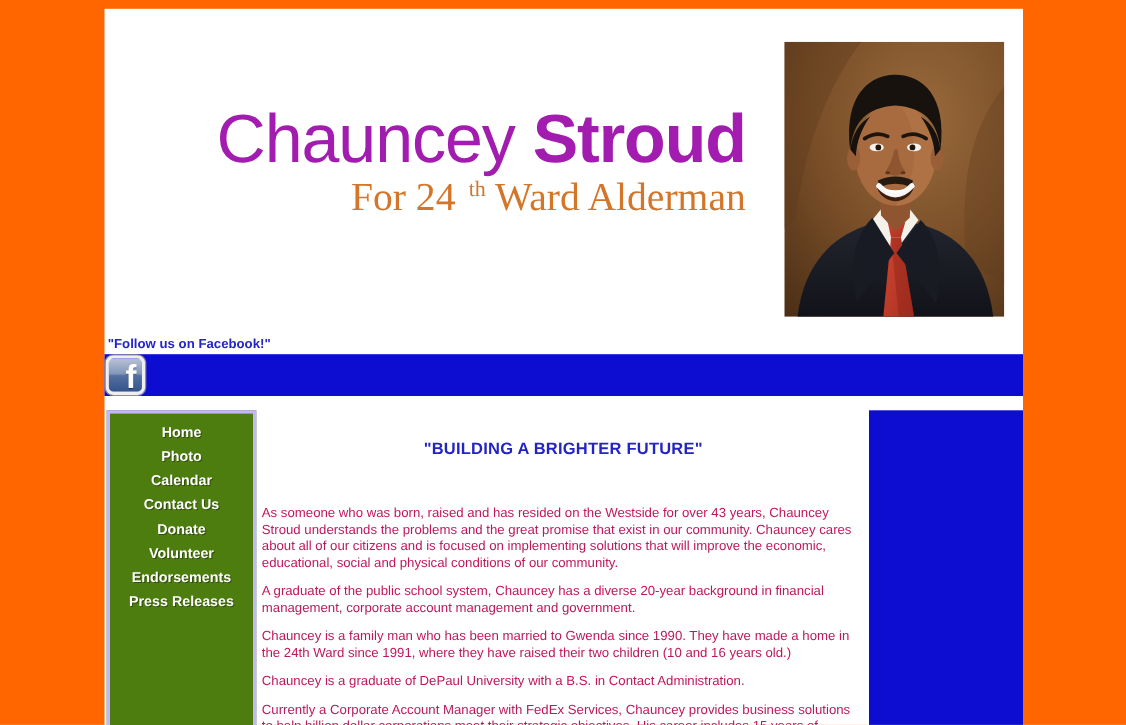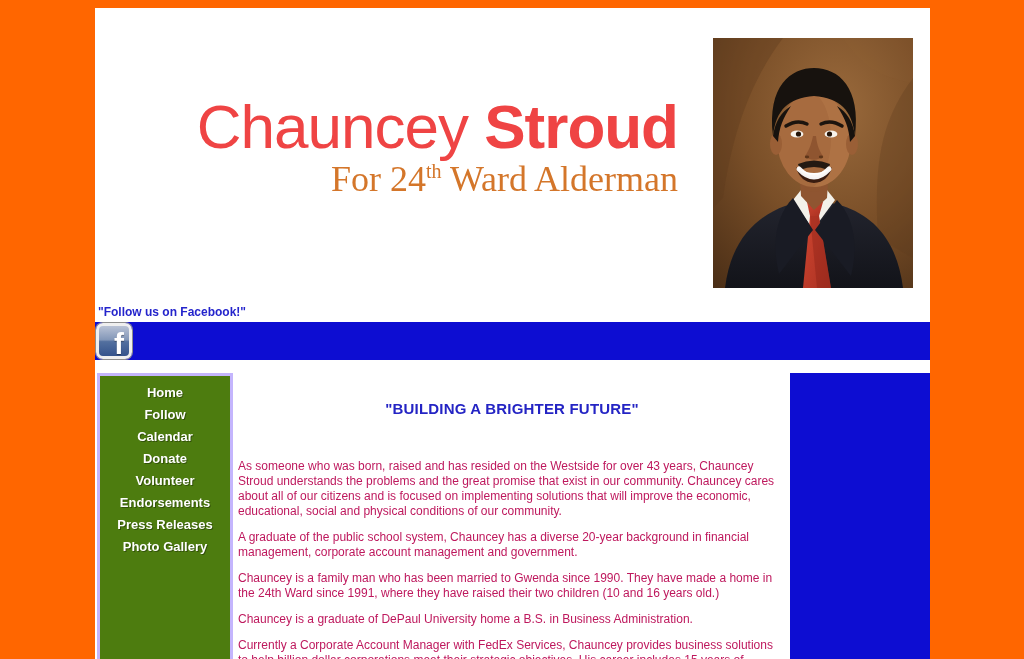--- a/index.html
+++ b/index.html
@@ -16,31 +16,31 @@
     position:absolute; left:95px; top:8px;
     width:835px; height:651px;
     background:#ffffff;
   }
   
   .title-block {
     position:absolute; left:38px; top:86px; width:545px;
     text-align:right;
   }
   .site-title {
-    font-size:62px; line-height:1.05; color:#ef4444;
+    font-size:62px; line-height:1.05; color:#a21caf;
     letter-spacing:-1px; white-space:nowrap;
   }
   .site-title .t-first { font-weight:normal; }
   .site-title .t-last  { font-weight:bold; }
   .site-subtitle {
     font-family:"Liberation Serif", serif;
     font-size:36px; line-height:1.0; color:#D4762A;
     margin-top:2px; white-space:nowrap;
   }
-  .site-subtitle sup { font-size:20px; vertical-align:super; line-height:0; }
+  .site-subtitle sup { font-size:20px; vertical-align:super; line-height:0;margin-left:12px; }
   .portrait {
     position:absolute; left:618px; top:30px;
     width:200px; height:250px; display:block;
   }
   
   .fb-label {
     position:absolute; left:3px; top:297px;
     font-size:12px; font-weight:bold; color:#2424CC;
   }
   .fb-bar {
@@ -173,33 +173,33 @@
 
   <div class="fb-label">"Follow us on Facebook!"</div>
   <div class="fb-bar">
     <div class="fb-icon">
       <span class="f-letter">f</span>
     </div>
   </div>
 
   <div class="sidebar">
     <div class="nav-item">Home</div>
-    <div class="nav-item">Follow</div>
+    <div class="nav-item">Photo</div>
     <div class="nav-item">Calendar</div>
+    <div class="nav-item">Contact Us</div>
     <div class="nav-item">Donate</div>
     <div class="nav-item">Volunteer</div>
     <div class="nav-item">Endorsements</div>
     <div class="nav-item">Press Releases</div>
-    <div class="nav-item">Photo Gallery</div>
   </div>
 
   <div class="right-col"></div>
 
   <div class="main">
     <div class="main-heading">"BUILDING A BRIGHTER FUTURE"</div>
     <div class="para">As someone who was born, raised and has resided on the Westside for over 43 years, Chauncey Stroud understands the problems and the great promise that exist in our community. Chauncey cares about all of our citizens and is focused on implementing solutions that will improve the economic, educational, social and physical conditions of our community.</div>
     <div class="para">A graduate of the public school system, Chauncey has a diverse 20-year background in financial management, corporate account management and government.</div>
     <div class="para">Chauncey is a family man who has been married to Gwenda since 1990. They have made a home in the 24th Ward since 1991, where they have raised their two children (10 and 16 years old.)</div>
-    <div class="para">Chauncey is a graduate of DePaul University home a B.S. in Business Administration.</div>
+    <div class="para">Chauncey is a graduate of DePaul University with a B.S. in Contact Administration.</div>
     <div class="para">Currently a Corporate Account Manager with FedEx Services, Chauncey provides business solutions to help billion dollar corporations meet their strategic objectives. His career includes 15 years of</div>
   </div>
 
 </div>
 
 </body></html>

